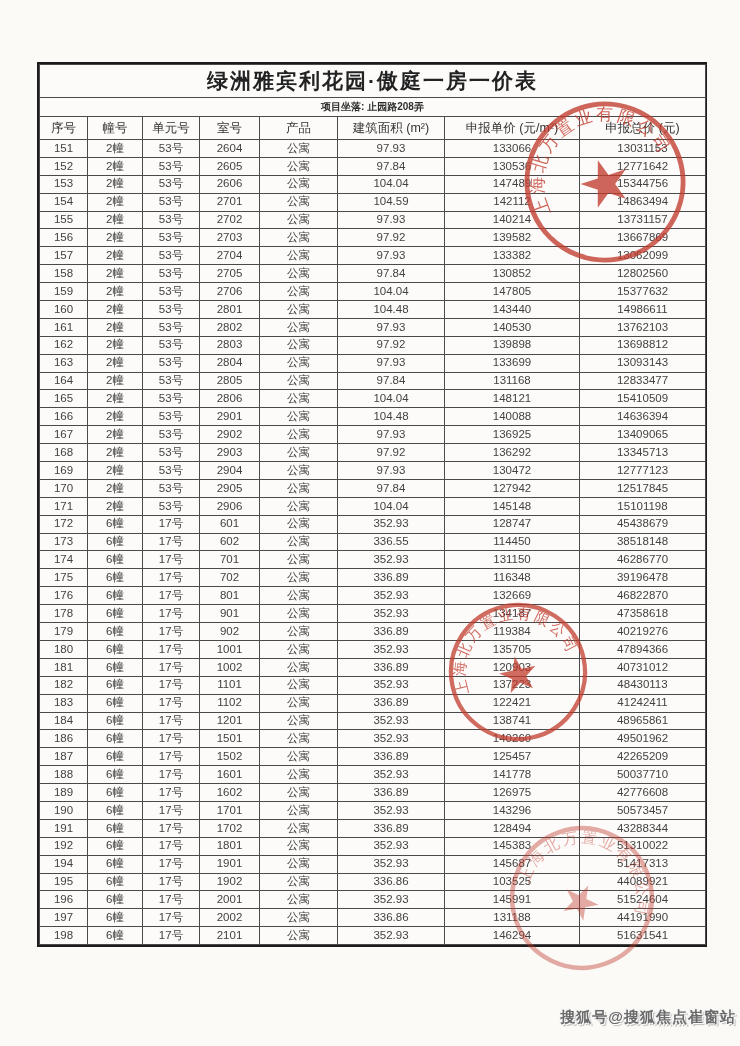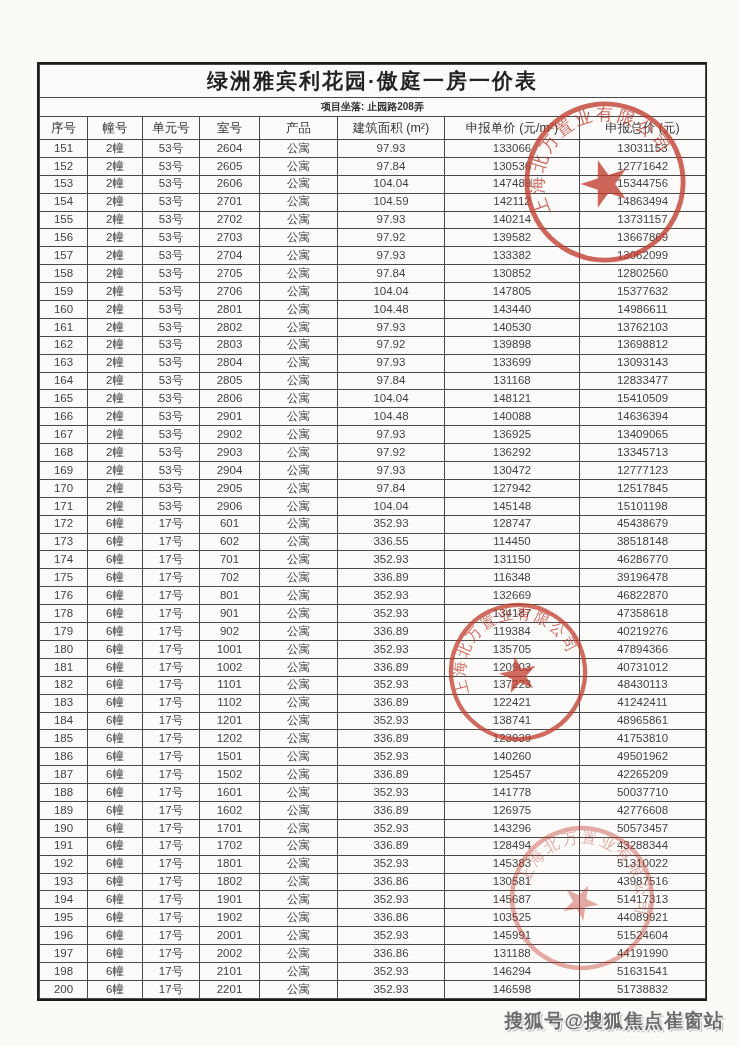--- a/index.html
+++ b/index.html
@@ -41,22 +41,22 @@
 
   
   .seal{position:absolute;pointer-events:none;}
   .seal svg{display:block;width:100%;height:100%;}
   .seal-1{left:520px;top:97px;width:170px;height:170px;opacity:.78;transform:rotate(-18deg);}
   .seal-2{left:445px;top:599px;width:146px;height:146px;opacity:.75;transform:rotate(-12deg);}
   .seal-3{left:506px;top:822px;width:152px;height:152px;opacity:.42;transform:rotate(26deg);}
 
   
   .watermark{
-    position:absolute;right:16px;top:1008px;
-    font-size:19px;font-weight:bold;letter-spacing:1px;
+    position:absolute;right:4px;top:1008px;
+    font-size:15px;font-weight:bold;letter-spacing:1px;
     color:#6b6b6b;
     text-shadow:1px 1px 0 #ffffff,-1px -1px 0 #f2f2f2,2px 2px 1px rgba(60,60,60,.35);
   }
 </style>
 </head>
 <body>
 
 <div class="sheet">
 
   <div class="table-wrap">
@@ -414,30 +414,20 @@
             <td>184</td>
             <td>6幢</td>
             <td>17号</td>
             <td>1201</td>
             <td>公寓</td>
             <td>352.93</td>
             <td>138741</td>
             <td>48965861</td>
           </tr>
           <tr>
-            <td>185</td>
-            <td>6幢</td>
-            <td>17号</td>
-            <td>1202</td>
-            <td>公寓</td>
-            <td>336.89</td>
-            <td>123939</td>
-            <td>41753810</td>
-          </tr>
-          <tr>
             <td>186</td>
             <td>6幢</td>
             <td>17号</td>
             <td>1501</td>
             <td>公寓</td>
             <td>352.93</td>
             <td>140260</td>
             <td>49501962</td>
           </tr>
           <tr>
@@ -492,30 +482,20 @@
           </tr>
           <tr>
             <td>192</td>
             <td>6幢</td>
             <td>17号</td>
             <td>1801</td>
             <td>公寓</td>
             <td>352.93</td>
             <td>145383</td>
             <td>51310022</td>
-          </tr>
-          <tr>
-            <td>193</td>
-            <td>6幢</td>
-            <td>17号</td>
-            <td>1802</td>
-            <td>公寓</td>
-            <td>336.86</td>
-            <td>130581</td>
-            <td>43987516</td>
           </tr>
           <tr>
             <td>194</td>
             <td>6幢</td>
             <td>17号</td>
             <td>1901</td>
             <td>公寓</td>
             <td>352.93</td>
             <td>145687</td>
             <td>51417313</td>
@@ -552,30 +532,20 @@
           </tr>
           <tr>
             <td>198</td>
             <td>6幢</td>
             <td>17号</td>
             <td>2101</td>
             <td>公寓</td>
             <td>352.93</td>
             <td>146294</td>
             <td>51631541</td>
-          </tr>
-          <tr>
-            <td>200</td>
-            <td>6幢</td>
-            <td>17号</td>
-            <td>2201</td>
-            <td>公寓</td>
-            <td>352.93</td>
-            <td>146598</td>
-            <td>51738832</td>
           </tr>
         </tbody>
     </table>
   </div>
 
   <div class="seal seal-1">
     <svg viewBox="0 0 170 170">
       <circle cx="85" cy="85" r="78" fill="none" stroke="#c23b2e" stroke-width="5"></circle>
       <path id="sealArc1" d="M 28.8 111.2 A 62 62 0 1 1 141.2 111.2" fill="none"></path>
       <text font-size="17" fill="#c23b2e" letter-spacing="3">

